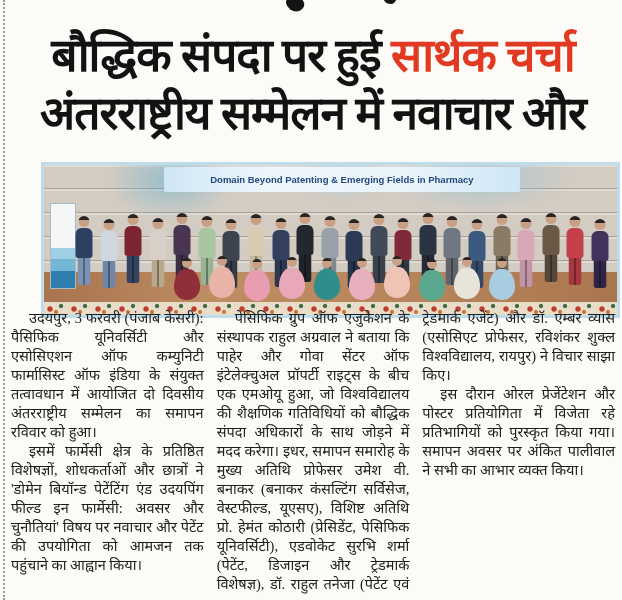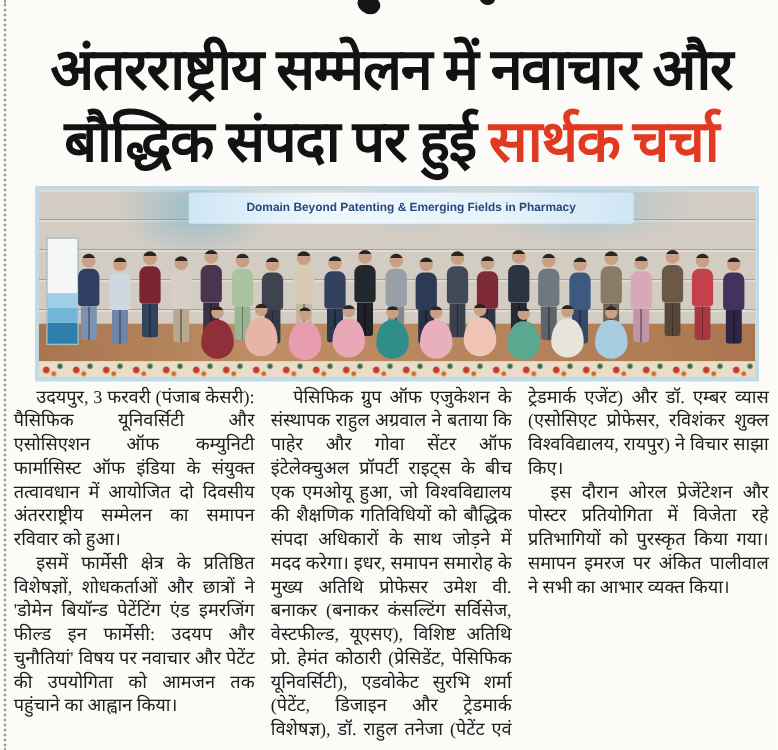--- a/index.html
+++ b/index.html
@@ -103,25 +103,25 @@
 </head>
 <body>
 
 <div class="page">
 
   <div class="left-rule"></div>
   <div class="print-mark pm1"></div>
   <div class="print-mark pm2"></div>
 
   <h1 class="headline">
+    <div class="hl-line"><span>बौद्धिक संपदा पर हुई </span><span class="hl-accent" style="color: rgb(226, 58, 34);">सार्थक चर्चा</span></div>
     <div class="hl-line">अंतरराष्ट्रीय सम्मेलन में नवाचार और</div>
-    <div class="hl-line"><span>बौद्धिक संपदा पर हुई </span><span class="hl-accent" style="color: rgb(226, 58, 34);">सार्थक चर्चा</span></div>
   </h1>
 
-  <figure class="photo-wrap" style="margin:0;">
+  <figure class="photo-wrap" style="margin:13px;">
     <div class="photo-wall"></div>
     <div class="photo-floor"></div>
     <div class="photo-floral"></div>
     <div class="photo-banner" style="color: rgb(39, 71, 126);">Domain Beyond Patenting &amp; Emerging Fields in Pharmacy</div>
     <div class="standee"></div>
     <div class="people">
         <div class="pst" style="left: 7%; bottom: 30px;">
           <div class="head" style="background:linear-gradient(#2a2522 0 32%, #c9a084 32%)"></div>
           <div class="torso" style="background:#2e3f63"></div>
           <div class="legs" style="background:#7a93b5;background-image:linear-gradient(90deg,transparent 0 45%,rgba(0,0,0,.32) 45% 55%,transparent 55%)"></div>
@@ -269,18 +269,18 @@
         </div>
         <div class="pse" style="left: 80%; bottom: 15px;">
           <div class="head" style="background:linear-gradient(#2a2522 0 32%, #c9a084 32%)"></div>
           <div class="body" style="background:#a8cce0"></div>
         </div>
       </div>
   </figure>
 
   <div class="article">
       <p>उदयपुर, 3 फरवरी (पंजाब केसरी): पैसिफिक यूनिवर्सिटी और एसोसिएशन ऑफ कम्युनिटी फार्मासिस्ट ऑफ इंडिया के संयुक्त तत्वावधान में आयोजित दो दिवसीय अंतरराष्ट्रीय सम्मेलन का समापन रविवार को हुआ।</p>
-      <p>इसमें फार्मेसी क्षेत्र के प्रतिष्ठित विशेषज्ञों, शोधकर्ताओं और छात्रों ने 'डोमेन बियॉन्ड पेटेंटिंग एंड इमरजिंग फील्ड इन फार्मेसी: उदयप और चुनौतियां' विषय पर नवाचार और पेटेंट की उपयोगिता को आमजन तक पहुंचाने का आह्वान किया।</p>
+      <p>इसमें फार्मेसी क्षेत्र के प्रतिष्ठित विशेषज्ञों, शोधकर्ताओं और छात्रों ने 'डोमेन बियॉन्ड पेटेंटिंग एंड उदयपिंग फील्ड इन फार्मेसी: अवसर और चुनौतियां' विषय पर नवाचार और पेटेंट की उपयोगिता को आमजन तक पहुंचाने का आह्वान किया।</p>
       <p>पेसिफिक ग्रुप ऑफ एजुकेशन के संस्थापक राहुल अग्रवाल ने बताया कि पाहेर और गोवा सेंटर ऑफ इंटेलेक्चुअल प्रॉपर्टी राइट्स के बीच एक एमओयू हुआ, जो विश्वविद्यालय की शैक्षणिक गतिविधियों को बौद्धिक संपदा अधिकारों के साथ जोड़ने में मदद करेगा। इधर, समापन समारोह के मुख्य अतिथि प्रोफेसर उमेश वी. बनाकर (बनाकर कंसल्टिंग सर्विसेज, वेस्टफील्ड, यूएसए), विशिष्ट अतिथि प्रो. हेमंत कोठारी (प्रेसिडेंट, पेसिफिक यूनिवर्सिटी), एडवोकेट सुरभि शर्मा (पेटेंट, डिजाइन और ट्रेडमार्क विशेषज्ञ), डॉ. राहुल तनेजा (पेटेंट एवं ट्रेडमार्क एजेंट) और डॉ. एम्बर व्यास (एसोसिएट प्रोफेसर, रविशंकर शुक्ल विश्वविद्यालय, रायपुर) ने विचार साझा किए।</p>
-      <p>इस दौरान ओरल प्रेजेंटेशन और पोस्टर प्रतियोगिता में विजेता रहे प्रतिभागियों को पुरस्कृत किया गया। समापन इमरज पर अंकित पालीवाल ने सभी का आभार व्यक्त किया।</p>
+      <p>इस दौरान ओरल प्रेजेंटेशन और पोस्टर प्रतियोगिता में विजेता रहे प्रतिभागियों को पुरस्कृत किया गया। समापन अवसर पर अंकित पालीवाल ने सभी का आभार व्यक्त किया।</p>
     </div>
 
 </div>
 
 </body></html>

